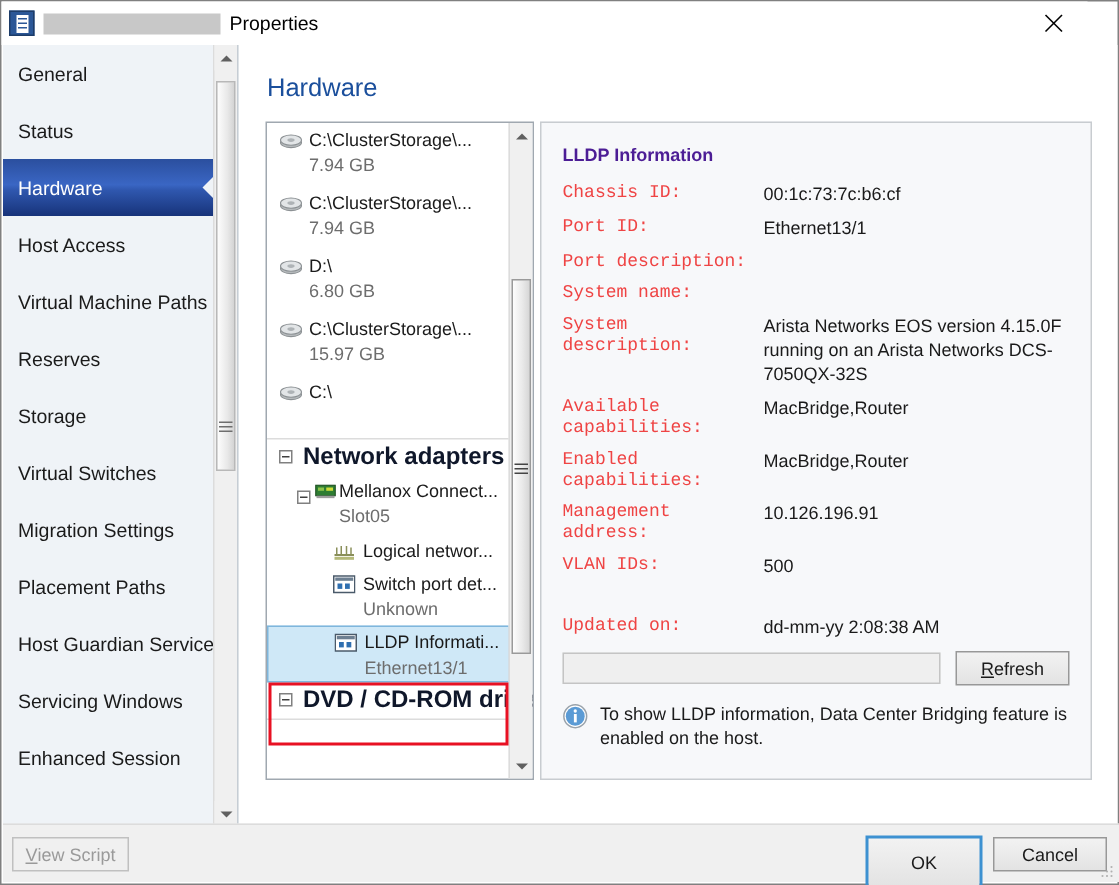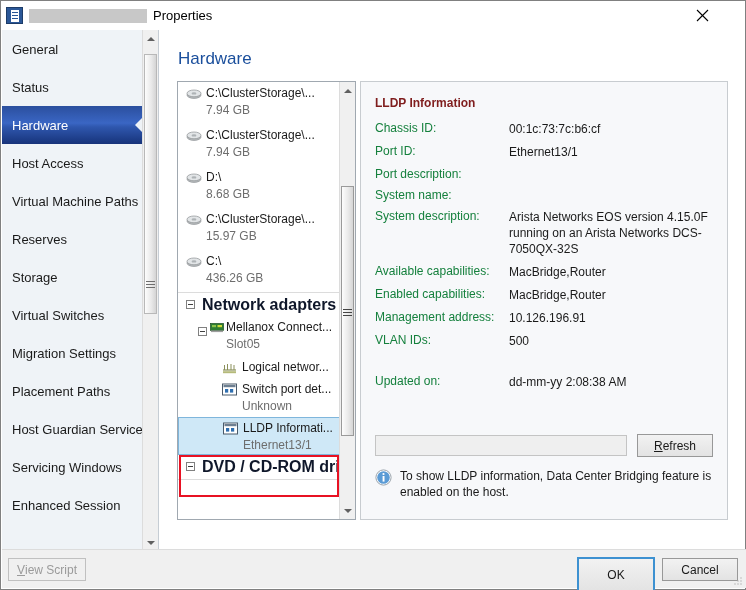--- a/index.html
+++ b/index.html
@@ -309,32 +309,33 @@
   .info-panel {
     position: absolute; left: 200px; top: 51px;
     width: 368px; height: 439px;
     background: #f7f8fa;
     border: 1px solid #c8ccd0;
     padding: 14px 14px 0 14px;
   }
   .info-title {
     font-size: 12px;
     font-weight: bold;
-    color: #7f1d1d;
+    color: #4c1d95;
     margin-bottom: 11px;
   }
   .info-row {
     display: flex;
     margin-bottom: 7px;
   }
   .info-label {
     width: 134px;
     flex: 0 0 134px;
     font-size: 12px;
-    color: #15803d;
+    color: #ef4444;
+    font-family: Liberation Mono, monospace;
   }
   .info-value {
     font-size: 12px;
     color: #1a1a1a;
     line-height: 16px;
   }
   .info-row.updated { margin-top: 25px; }
 
   .refresh-area {
     position: absolute; left: 14px; right: 14px; top: 352px;
@@ -521,41 +522,40 @@
           <div class="disk-sub">7.94 GB</div>
         </div>
 
         <div class="disk-row">
           <svg class="disk-icon" viewBox="0 0 16 11">
             <ellipse cx="8" cy="6" rx="7" ry="3.4" fill="#b9bdbf" stroke="#8c9194" stroke-width="0.7"></ellipse>
             <ellipse cx="8" cy="4.4" rx="7" ry="3.4" fill="#e2e5e7" stroke="#8c9194" stroke-width="0.7"></ellipse>
             <ellipse cx="8" cy="4.4" rx="2.4" ry="1.2" fill="#aeb3b6"></ellipse>
           </svg>
           <div class="disk-name">D:\</div>
-          <div class="disk-sub">8.68 GB</div>
+          <div class="disk-sub">6.80 GB</div>
         </div>
 
         <div class="disk-row">
           <svg class="disk-icon" viewBox="0 0 16 11">
             <ellipse cx="8" cy="6" rx="7" ry="3.4" fill="#b9bdbf" stroke="#8c9194" stroke-width="0.7"></ellipse>
             <ellipse cx="8" cy="4.4" rx="7" ry="3.4" fill="#e2e5e7" stroke="#8c9194" stroke-width="0.7"></ellipse>
             <ellipse cx="8" cy="4.4" rx="2.4" ry="1.2" fill="#aeb3b6"></ellipse>
           </svg>
           <div class="disk-name">C:\ClusterStorage\...</div>
           <div class="disk-sub">15.97 GB</div>
         </div>
 
         <div class="disk-row">
           <svg class="disk-icon" viewBox="0 0 16 11">
             <ellipse cx="8" cy="6" rx="7" ry="3.4" fill="#b9bdbf" stroke="#8c9194" stroke-width="0.7"></ellipse>
             <ellipse cx="8" cy="4.4" rx="7" ry="3.4" fill="#e2e5e7" stroke="#8c9194" stroke-width="0.7"></ellipse>
             <ellipse cx="8" cy="4.4" rx="2.4" ry="1.2" fill="#aeb3b6"></ellipse>
           </svg>
           <div class="disk-name">C:\</div>
-          <div class="disk-sub">436.26 GB</div>
         </div>
 
         <div class="tree-sep"></div>
 
         <div class="tree-group">
           <span class="expander"></span>
           <span>Network adapters</span>
         </div>
 
         <div class="tree-node">

